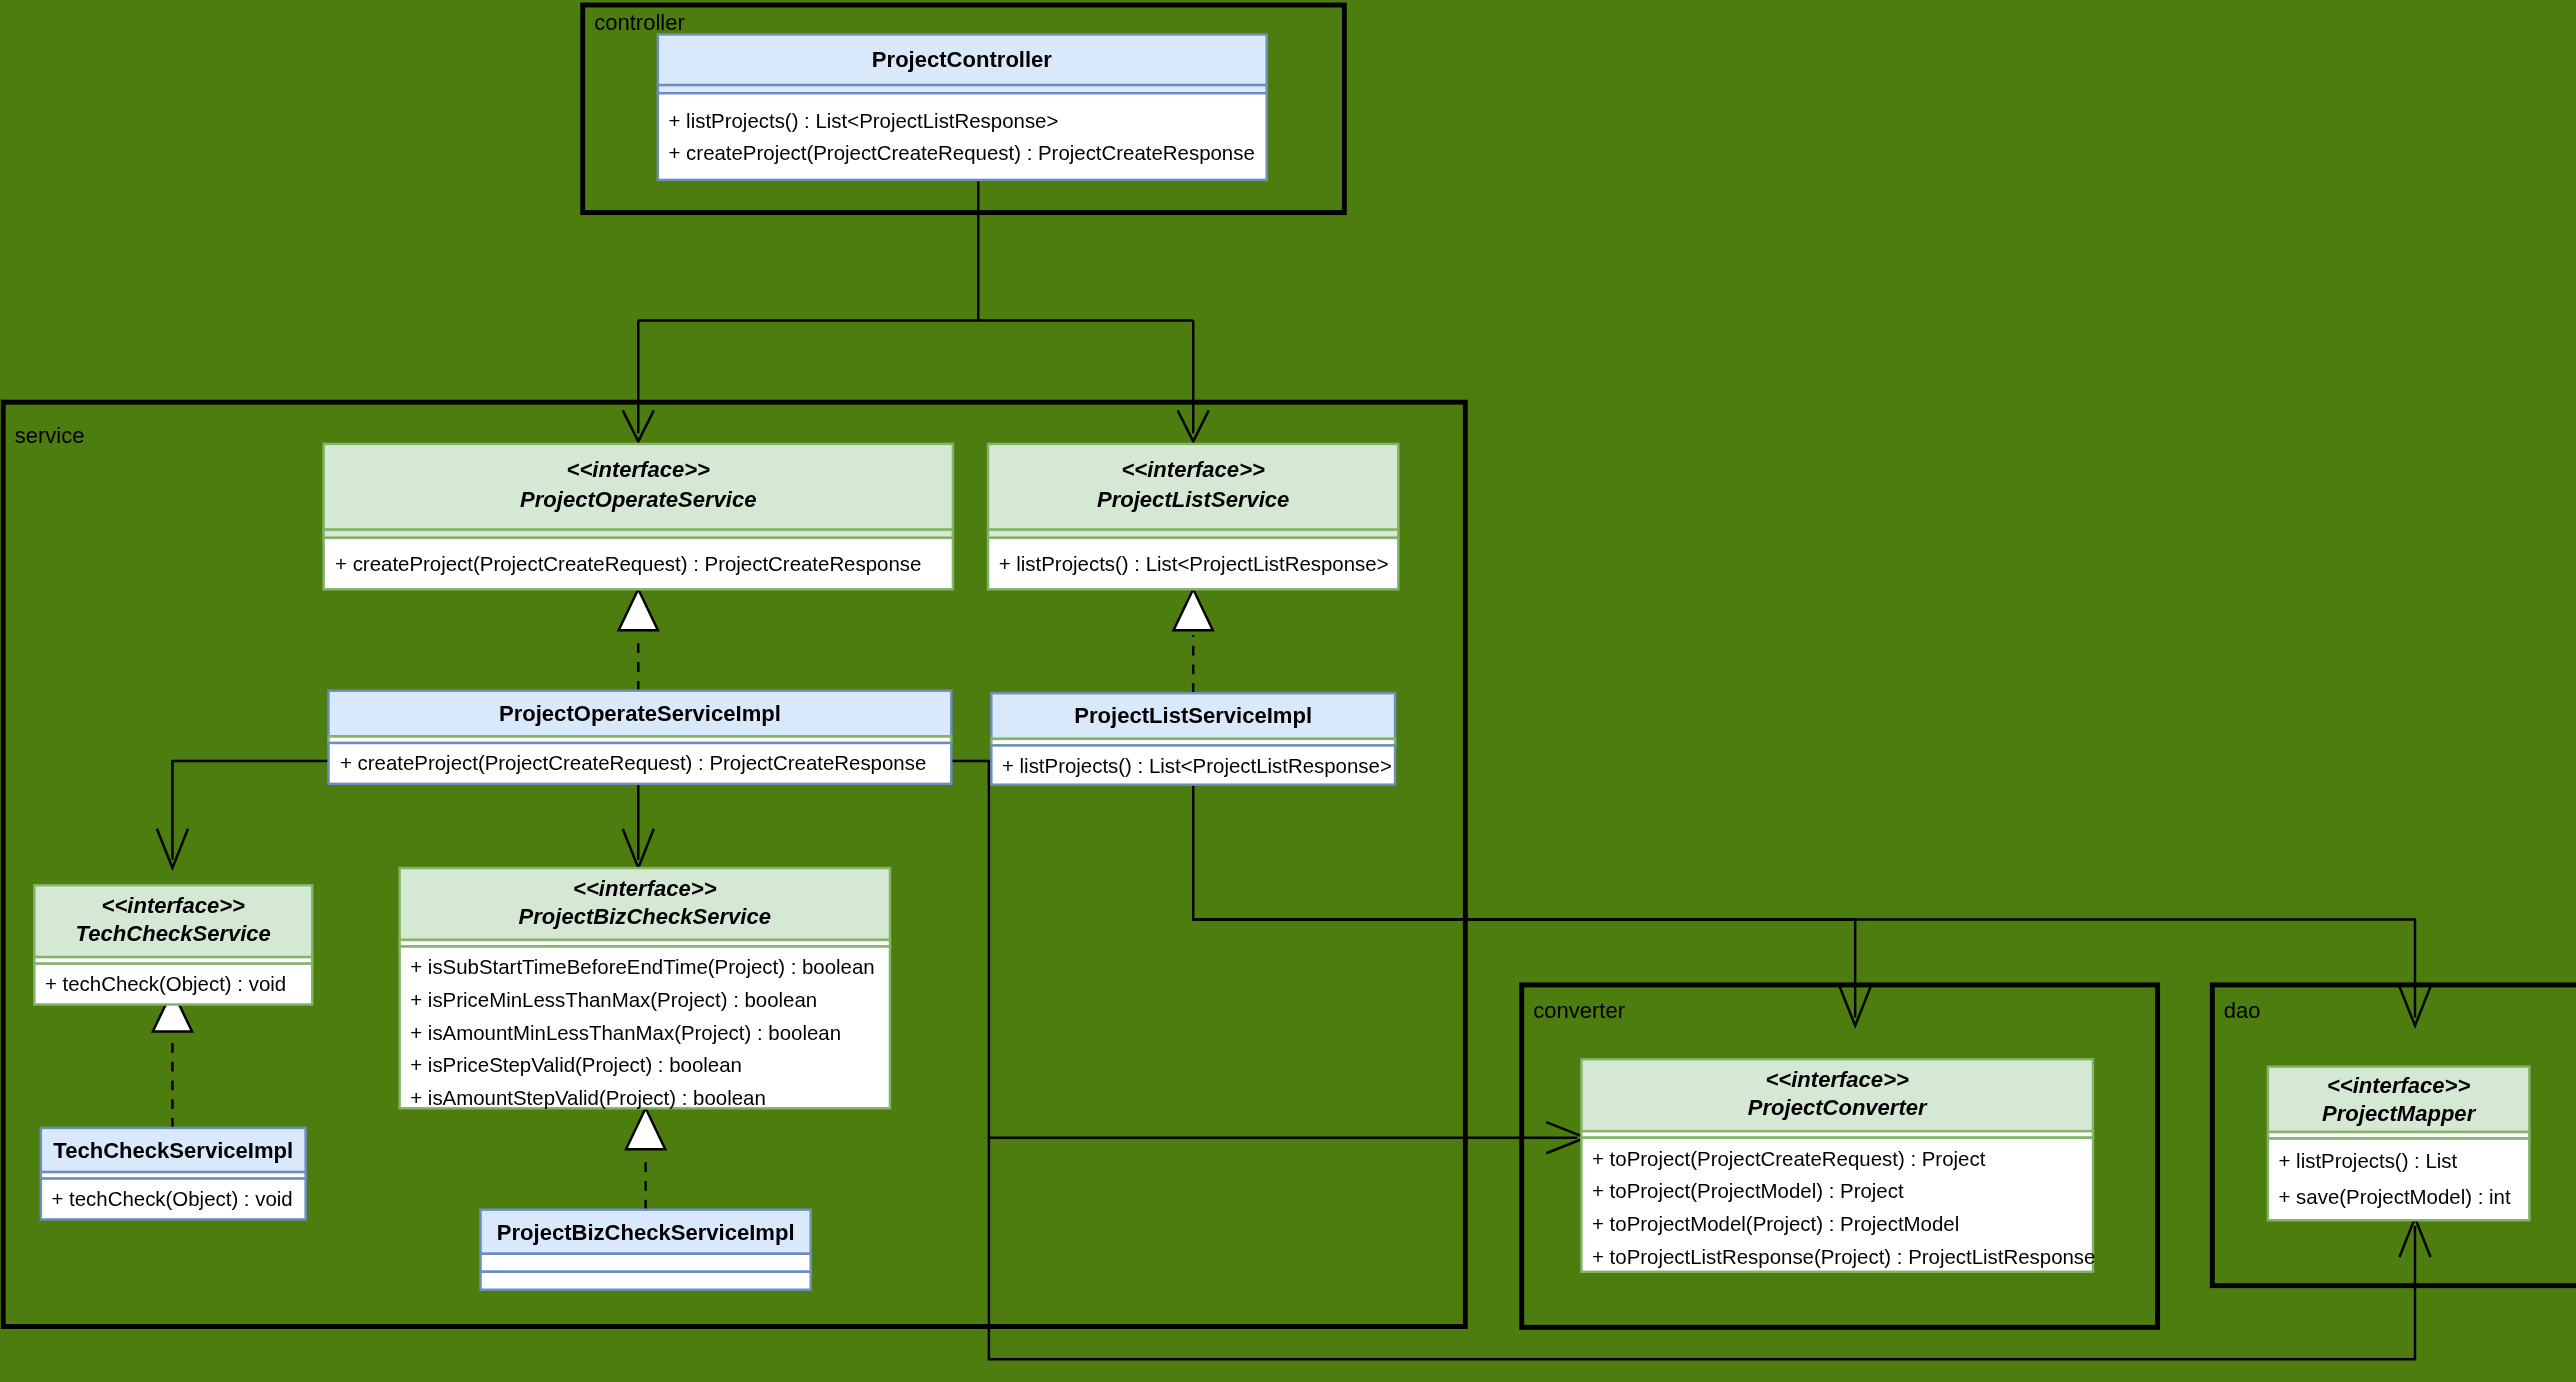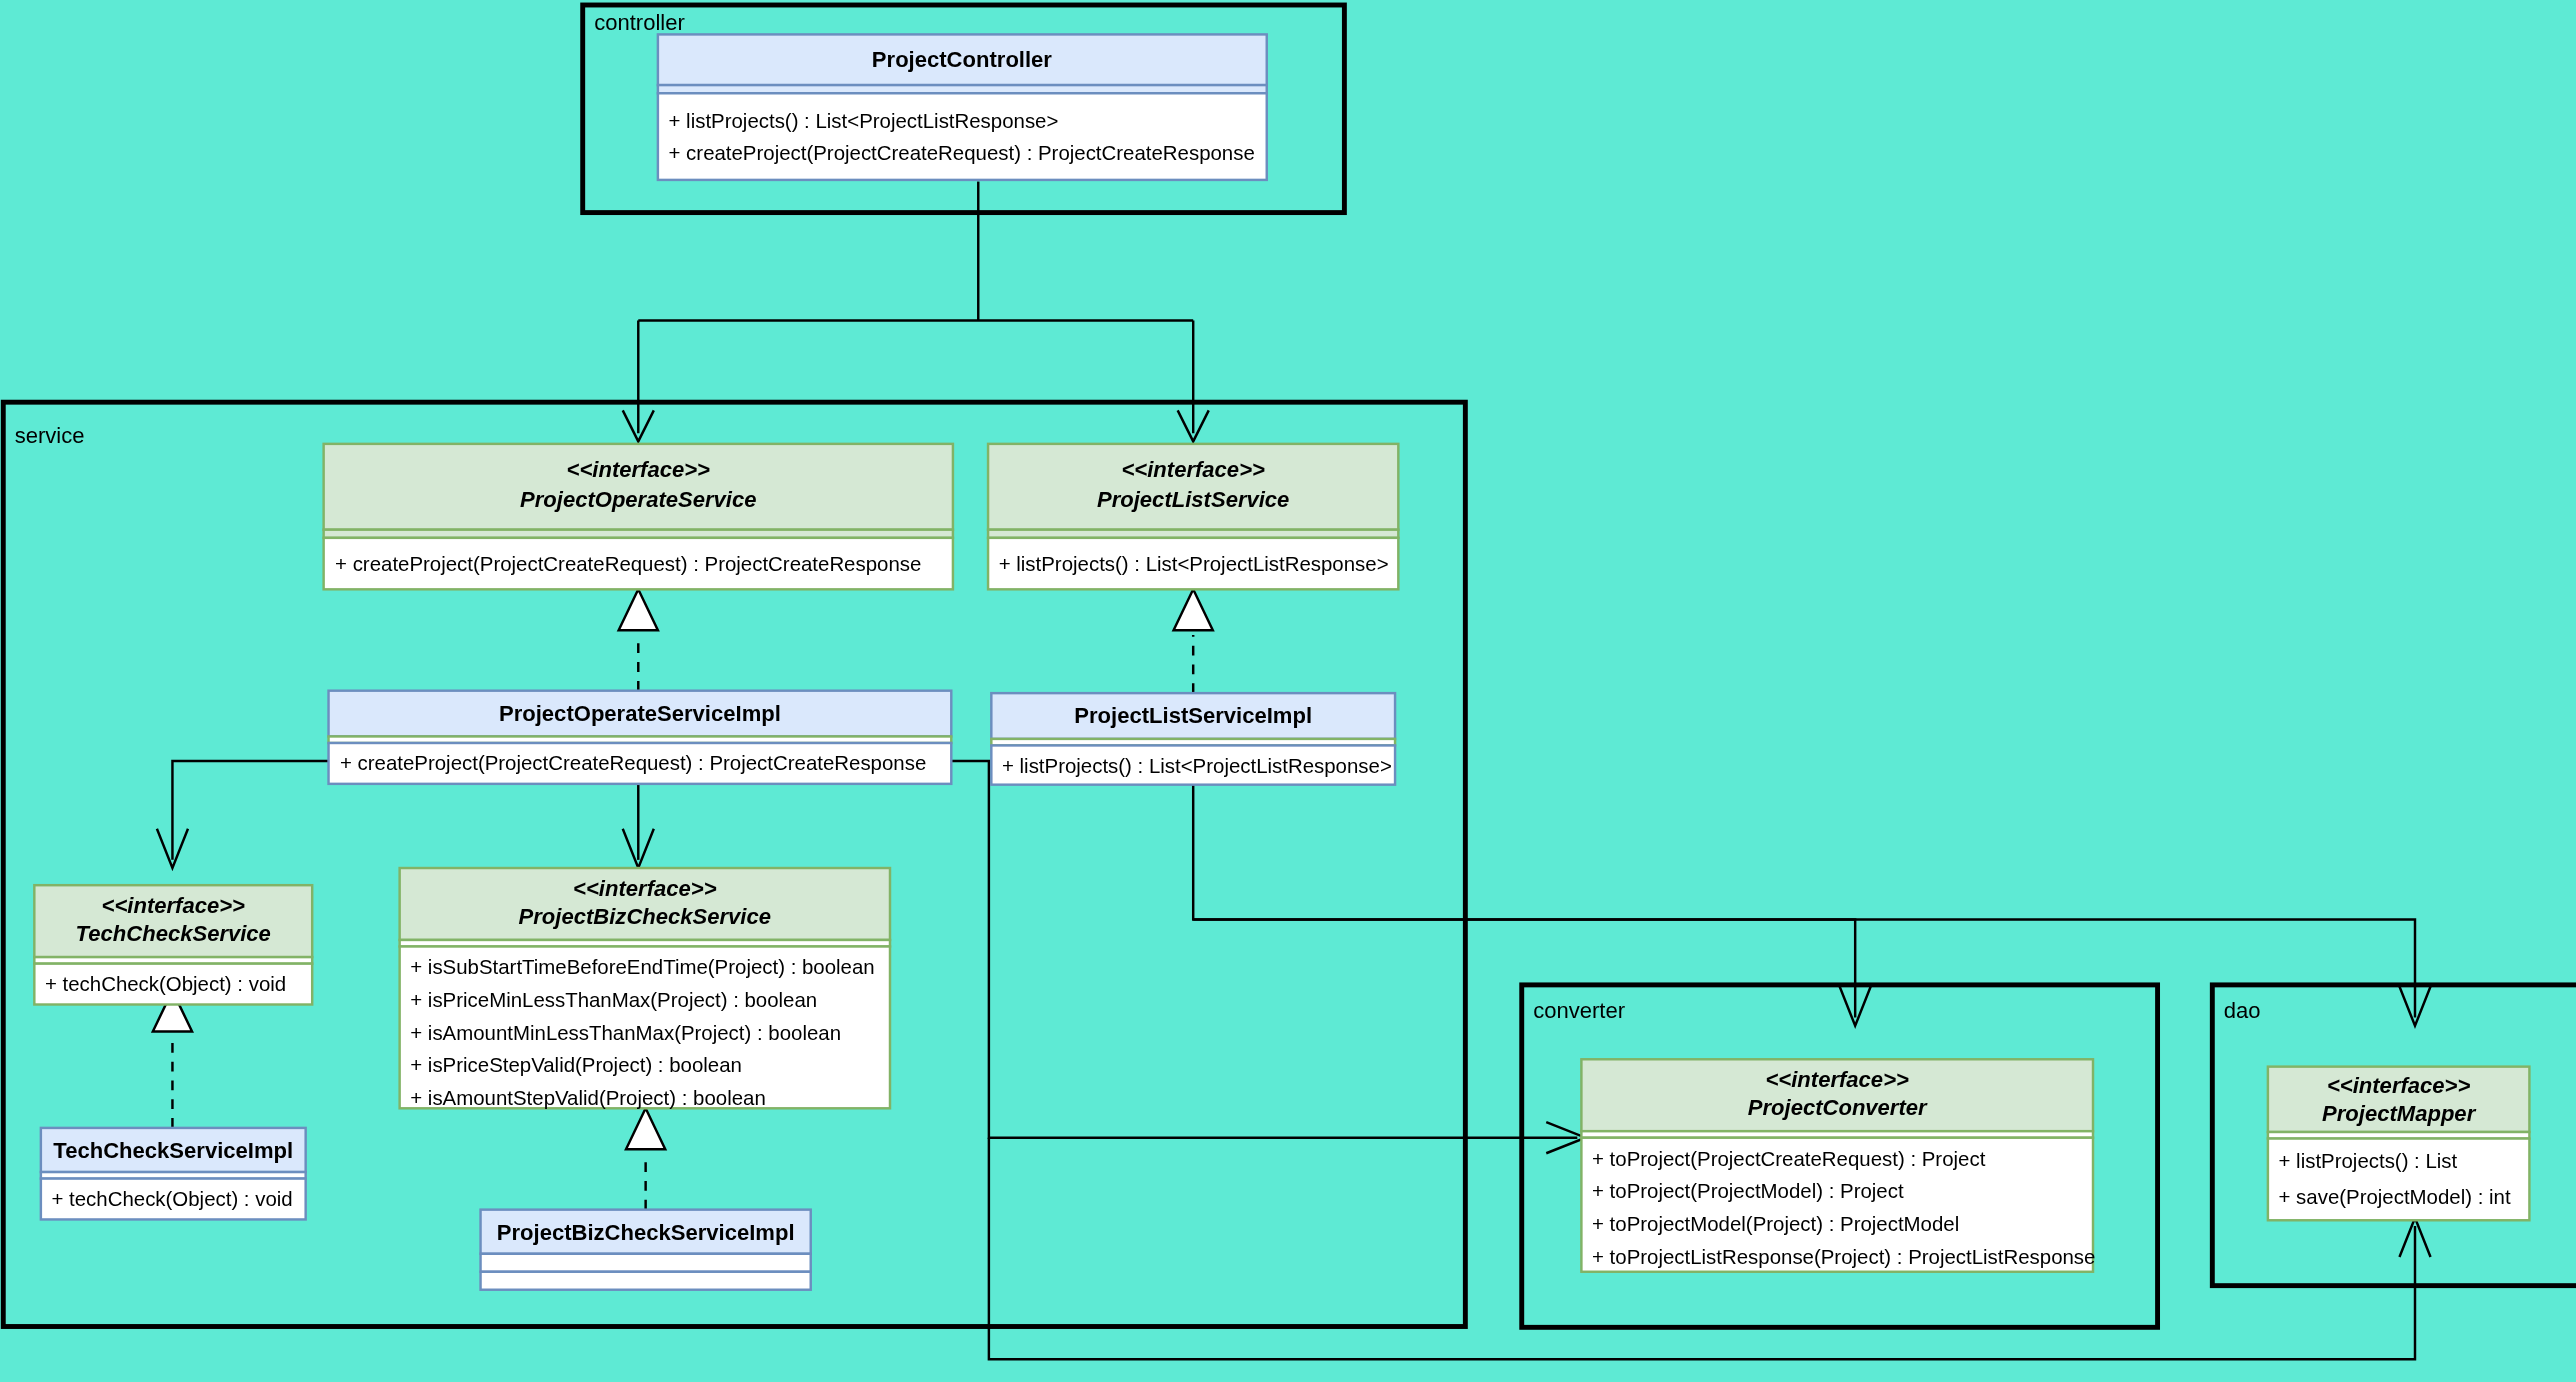--- a/index.html
+++ b/index.html
@@ -1,17 +1,17 @@
 <!DOCTYPE html>
 <html style="font-size:13px"><head>
 <meta charset="utf-8">
 <style>
   html,body{margin:0;padding:0;background:#ffffff;}
   body{font-family:"Liberation Sans",sans-serif;}
-  #canvas{position:relative;width:2576px;height:1383px;background:#5eead4;overflow:hidden;}
+  #canvas{position:relative;width:2576px;height:1383px;background:#4d7c0f;overflow:hidden;}
   svg{position:absolute;left:0;top:0;width:2576px;height:1383px;}
   .pkg-label{font-size:27px;fill:#000;font-family:"Liberation Sans",sans-serif;}
   .cls-title{font-size:27px;font-weight:bold;fill:#000;text-anchor:middle;font-family:"Liberation Sans",sans-serif;}
   .cls-stereo{font-size:27px;font-weight:bold;font-style:italic;fill:#000;text-anchor:middle;font-family:"Liberation Sans",sans-serif;}
   .cls-name-it{font-size:27px;font-weight:bold;font-style:italic;fill:#000;text-anchor:middle;font-family:"Liberation Sans",sans-serif;}
   .cls-member{font-size:25px;fill:#000;font-family:"Liberation Sans",sans-serif;}
   .lnk{stroke:#000;stroke-width:3;fill:none;}
   .lnk-d{stroke:#000;stroke-width:3;fill:none;stroke-dasharray:12 11;}
   .arrowhead{stroke:#000;stroke-width:3;fill:none;}
   .tri{stroke:#000;stroke-width:3;fill:#ffffff;}

